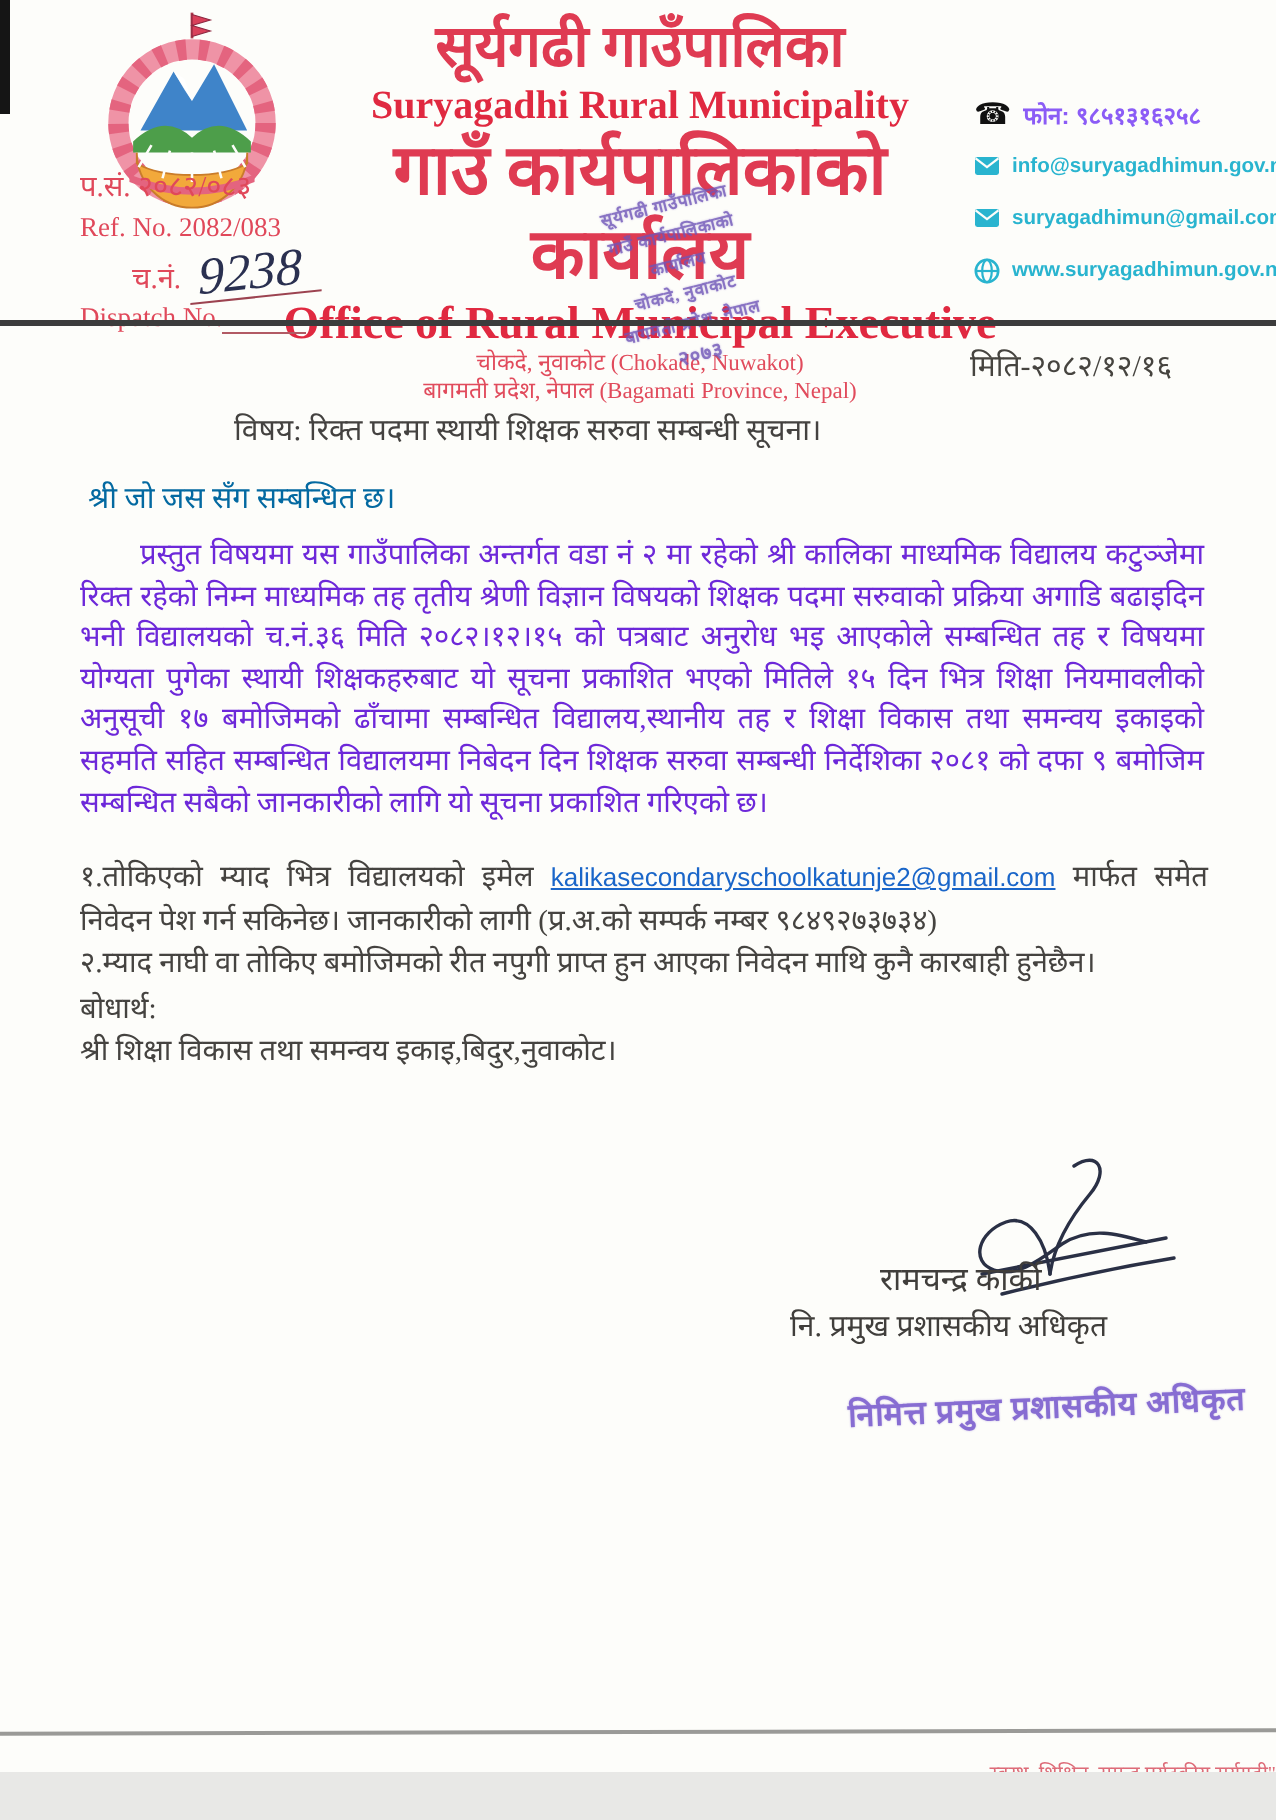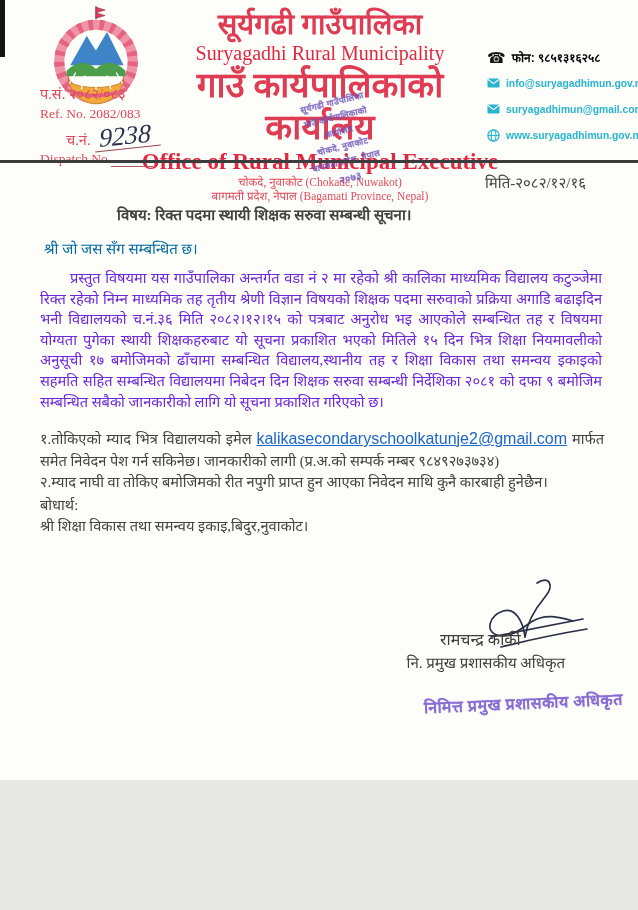--- a/index.html
+++ b/index.html
@@ -1,71 +1,71 @@
 <!DOCTYPE html>
 <html><head>
 <meta charset="utf-8">
 <style>
   html,body{margin:0;padding:0;background:#e8e8e6;}
   .page{
-    position:relative;width:638px;height:780px;margin:0 auto;
+    position:relative;width:638px;height:886px;margin:0 auto;
     background:#fdfdfa;overflow:hidden;
     font-family:"Liberation Serif","DejaVu Serif",serif;
     color:#3f3e3c;
   }
   
   .edge-bar{position:absolute;left:0;top:0;width:5px;height:57px;background:#151515;}
   
   .logo{position:absolute;left:50px;top:4px;width:92px;height:104px;}
   .titles{position:absolute;left:140px;top:6px;width:360px;text-align:center;color:#df3b52;}
   .t-np1{font-size:29px;font-weight:600;line-height:1.25;}
-  .t-en1{font-size:20px;font-weight:normal;line-height:1.15;color:#e02940;text-align:center;}
+  .t-en1{font-size:20px;font-weight:bold;line-height:1.15;color:#e02940;text-align:center;}
   .t-np2{font-size:35px;font-weight:600;line-height:1.2;}
   .t-en2{font-size:23px;font-weight:bold;line-height:1.1;color:#e02940;}
   .t-addr{font-size:11.5px;line-height:1.3;color:#e14b5c;margin-top:0;text-align:center;}
   .ref-block{position:absolute;left:40px;top:86px;color:#e0485a;line-height:1.2;}
   .ref-np{font-size:14.5px;}
   .ref-en{font-size:13.5px;margin-top:3px;}
   .ref-ch{font-size:14.5px;margin-top:1px;display:flex;align-items:flex-end;margin-left:26px;}
   .handwritten{
     display:inline-block;font-size:26px;font-style:italic;color:#2a3050;
     transform:rotate(-6deg) skewX(-6deg);margin-left:4px;line-height:0.9;
     border-bottom:1.5px solid #9c4350;padding:0 10px 1px 4px;
   }
   .ref-dis{font-size:13.5px;margin-top:2px;display:flex;align-items:flex-end;}
   .blank-line{display:inline-block;width:42px;border-bottom:1.3px solid #b25a64;height:12px;}
   .contact{position:absolute;left:487px;top:44px;font-family:"Liberation Sans","DejaVu Sans",sans-serif;}
   .c-row{display:flex;align-items:center;gap:6px;height:26px;}
-  .c-phone{font-size:12px;color:#000000;font-weight:600;}
+  .c-phone{font-size:12px;color:#8b5cf6;font-weight:600;}
   .c-teal{font-size:10.3px;color:#29b4cf;font-weight:600;}
   .phone-glyph{font-size:15px;color:#111;line-height:1;}
   .head-rule{position:absolute;left:0;top:160px;width:638px;height:2.5px;background:#3c3c3c;}
   
   .stamp-top{
     position:absolute;left:281px;top:94px;width:128px;height:122px;
     transform:rotate(-14deg);color:#6f55b8;opacity:.82;text-align:center;
     font-size:8.5px;line-height:1.75;letter-spacing:.5px;font-weight:600;
     text-shadow:0 0 1px rgba(111,85,184,.6);
   }
   .stamp-top .s-yr{font-size:10px;margin-top:2px;}
   
   .date-line{position:absolute;right:52px;top:172px;font-size:15px;color:#46443f;}
-  .subject{position:absolute;left:117px;top:204px;font-size:15px;color:#444240;font-weight:bold;}
+  .subject{position:absolute;left:117px;top:204px;font-size:15px;color:#444240;}
   .salutation{position:absolute;left:44px;top:238px;font-size:15px;color:#0369a1;}
   .body-par{
     position:absolute;left:40px;top:268px;width:562px;
     font-size:14.6px;line-height:20.6px;text-align:justify;text-indent:30px;color:#6d28d9;
   }
   .lower-flow{position:absolute;left:40px;top:428px;width:564px;font-size:14.6px;line-height:21.5px;color:#454340;text-align:justify;}
-  .email-link{color:#1a66c9;font-family:"Liberation Sans","DejaVu Sans",sans-serif;font-size:16px;}
+  .email-link{color:#1a66c9;font-family:"Liberation Sans","DejaVu Sans",sans-serif;font-size:13px;}
   .cc-block{margin-top:1px;}
   
   .sig-svg{position:absolute;left:455px;top:575px;width:140px;height:90px;}
   .sig-name{position:absolute;left:440px;top:628px;width:160px;font-size:16px;color:#403e3b;}
-  .sig-title{position:absolute;left:395px;top:652px;width:170px;text-align:right;font-size:15px;color:#403e3b;}
+  .sig-title{position:absolute;left:395px;top:652px;width:170px;text-align:left;font-size:15px;color:#403e3b;}
   .sig-stamp{
     position:absolute;left:424px;top:692px;width:200px;font-size:16px;font-weight:600;
     color:#7b5ece;transform:rotate(-2.5deg);opacity:.9;letter-spacing:.5px;
     text-shadow:0 0 1px rgba(123,94,206,.5);
   }
   
   .foot-rule{position:absolute;left:0;top:865px;width:638px;height:1.6px;background:#9a9a97;transform:rotate(-.15deg);}
   .motto{position:absolute;left:0;top:879px;width:638px;text-align:right;font-size:10px;color:#dd6b78;}
 </style>
 </head>

